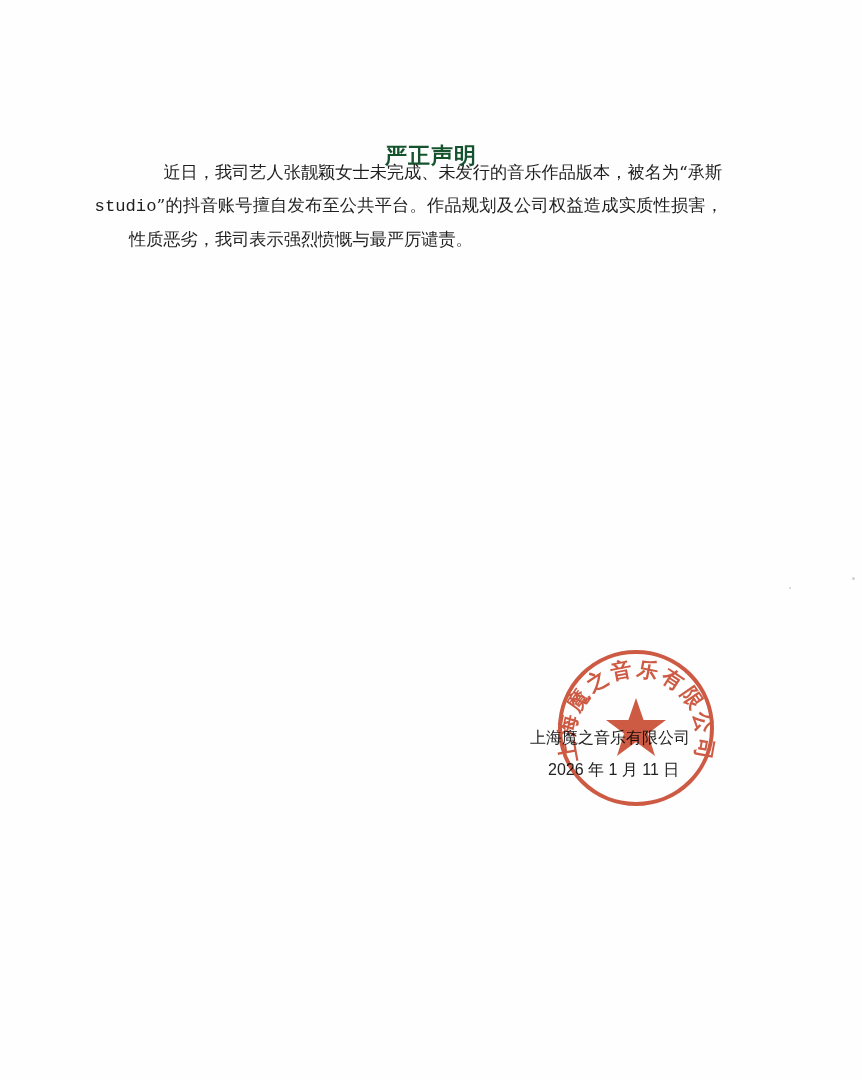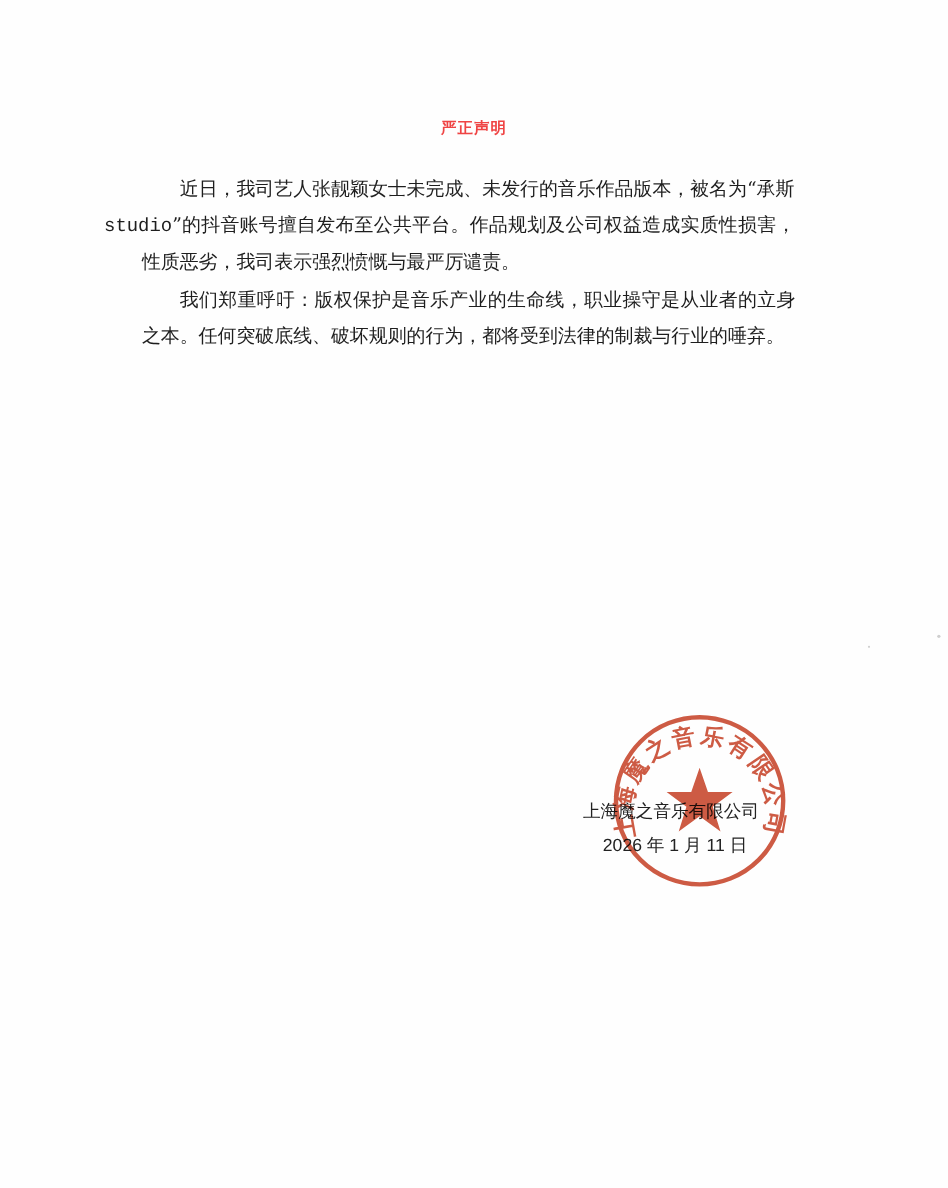--- a/index.html
+++ b/index.html
@@ -16,29 +16,29 @@
       color: #1e1e1e;
     }
     .page {
       position: absolute;
       left: 0; top: 0;
       width: 862px; height: 1080px;
       background: #fefefe;
     }
     .title {
       position: absolute;
-      top: 108px;
+      top: 141px;
       left: 0;
       width: 862px;
       text-align: center;
       font-family: "DejaVu Sans", "Liberation Sans", sans-serif;
       font-weight: bold;
-      font-size: 14px;
+      font-size: 22px;
       letter-spacing: 1px;
-      color: #ef4444;
+      color: #14532d;
     }
     .body-text {
       position: absolute;
       left: 129px;
       top: 156px;
       width: 594px;
       font-size: 17.2px;
       line-height: 32.5px;
       text-align: justify;
       text-justify: inter-character;
@@ -89,21 +89,20 @@
   </style>
 </head>
 <body>
 
 <div class="page">
 
   <div class="title">严正声明</div>
 
   <div class="body-text">
     <p class="para"><span>近日，我司艺人张靓颖女士未完成、未发行的音乐作品版本，被名为“承斯</span><br><span class="latin" style="margin-left:-2em;">studio</span><span>”的抖音账号擅自发布至公共平台。作品规划及公司权益造成实质性损害，性质恶劣，我司表示强烈愤慨与最严厉谴责。</span></p>
-    <p class="para">我们郑重呼吁：版权保护是音乐产业的生命线，职业操守是从业者的立身之本。任何突破底线、破坏规则的行为，都将受到法律的制裁与行业的唾弃。</p>
   </div>
 
   <div class="sign-block">
     <span class="sign-company">上海魔之音乐有限公司</span>
     <span class="sign-date">2026 年 1 月 11 日</span>
   </div>
 
   <svg class="seal" viewBox="0 0 160 160" xmlns="http://www.w3.org/2000/svg">
     <defs>
       <path id="sealArc" d="M 22,112 A 62,62 0 1,1 138,112" fill="none"></path>

